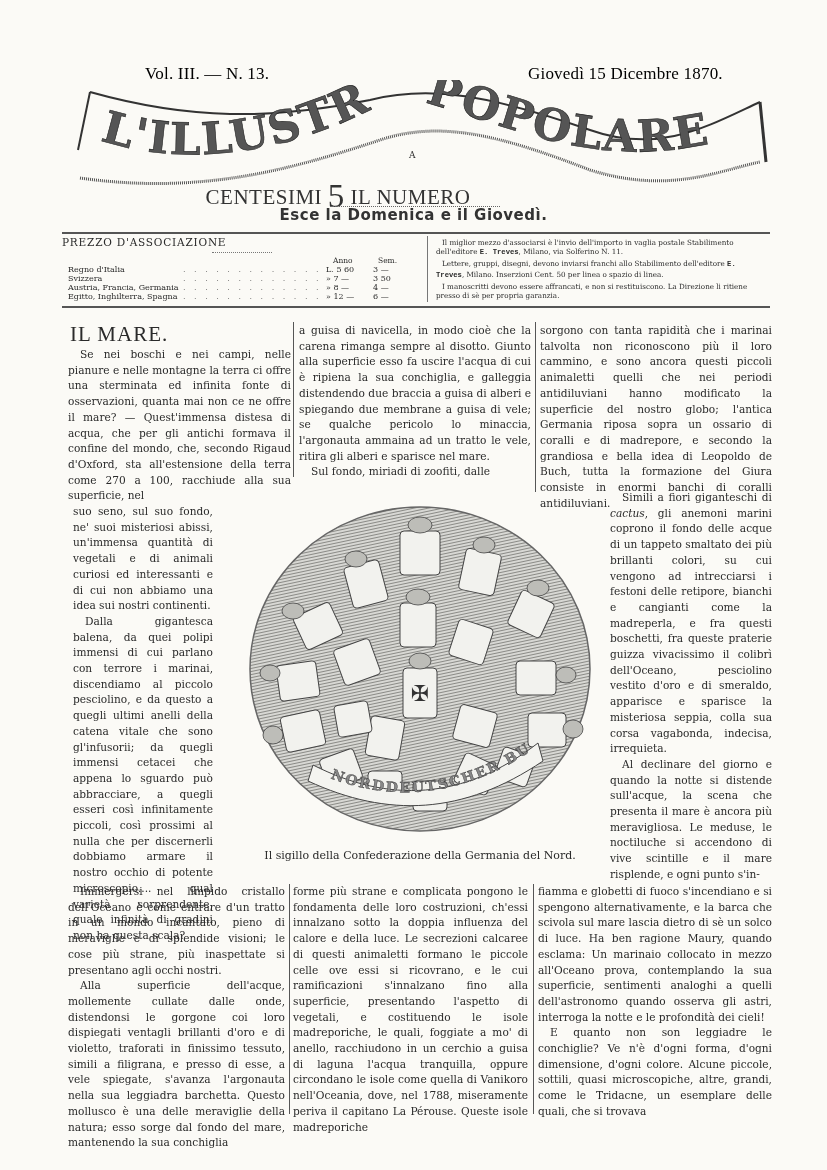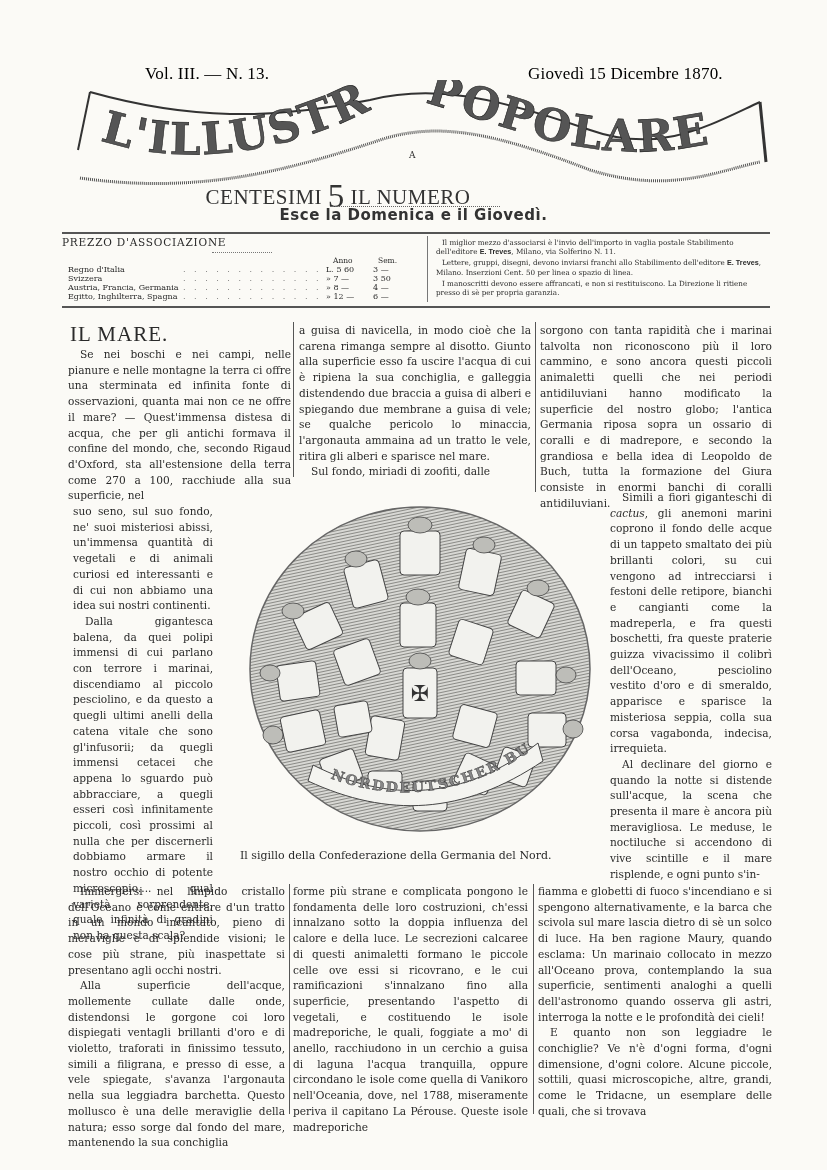--- a/index.html
+++ b/index.html
@@ -33,41 +33,41 @@
   #sub-head-anno { left:333px; top:256px; font-size:7.5px;text-align:center; }
   #sub-head-sem { left:378px; top:256px; font-size:7.5px; }
   .sub-row { position:absolute; left:68px; width:350px; height:9px; font-size:8px; line-height:9px; }
   .sub-row .c { position:absolute; left:0; }
   .sub-row .dots { position:absolute; left:115px; width:200px; overflow:hidden; white-space:nowrap; letter-spacing:3px; color:#555; }
   .sub-row .y { position:absolute; left:258px; width:60px; background:#fbfaf6; }
   .sub-row .s { position:absolute; left:305px; width:50px; background:#fbfaf6; }
 
   #notice { left:436px; top:238px; width:330px; font-size:7.2px; line-height:9.2px; }
   #notice p { margin:0 0 2px 0; text-indent:6px; }
-  #notice b { font-family:Liberation Sans, sans-serif; }
+  #notice b { font-family:Liberation Mono, monospace; }
 
   
   .col { position:absolute; font-family:"DejaVu Serif", serif; font-size:10.6px; line-height:15.7px; text-align:justify; hyphens:manual; }
   .col p { margin:0; text-indent:12px; }
   .vline { position:absolute; border-left:1px solid #555; }
 
   #title { left:70px; width:200px; top:322px; text-align:left; font-family:"Liberation Serif", serif; font-size:21px; letter-spacing:1px; }
 
   #c1a { left:68px; top:347px; width:223px; }
   #c1b { left:73px; top:504px; width:140px; }
   #c2a { left:299px; top:323px; width:232px; }
   #c3a { left:540px; top:323px; width:232px; }
   #c3b { left:610px; top:490px; width:162px; }
   #c1c { left:68px; top:884px; width:217px; }
   #c2b { left:293px; top:884px; width:235px; }
   #c3c { left:538px; top:884px; width:234px; }
 
   
   #seal { left:248px; top:503px; width:345px; height:330px; }
-  #caption { left:240px; width:360px; top:849px; font-family:"DejaVu Serif", serif; font-size:11px; }
+  #caption { left:240px; width:360px; top:849px; text-align:center; font-family:"DejaVu Serif", serif; font-size:11px; }
 </style>
 </head>
 <body>
 
 <div class="abs meta" id="vol">Vol. III. — N. 13.</div>
 <div class="abs meta" id="date">Giovedì 15 Dicembre 1870.</div>
 
 <div class="abs" id="banner">
   <svg width="700" height="110" viewBox="0 0 700 110">
     <defs>

